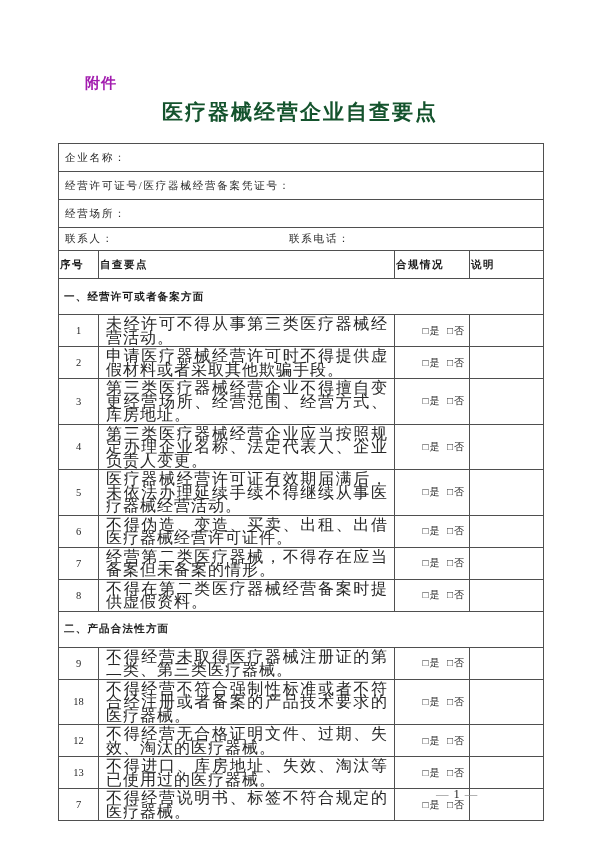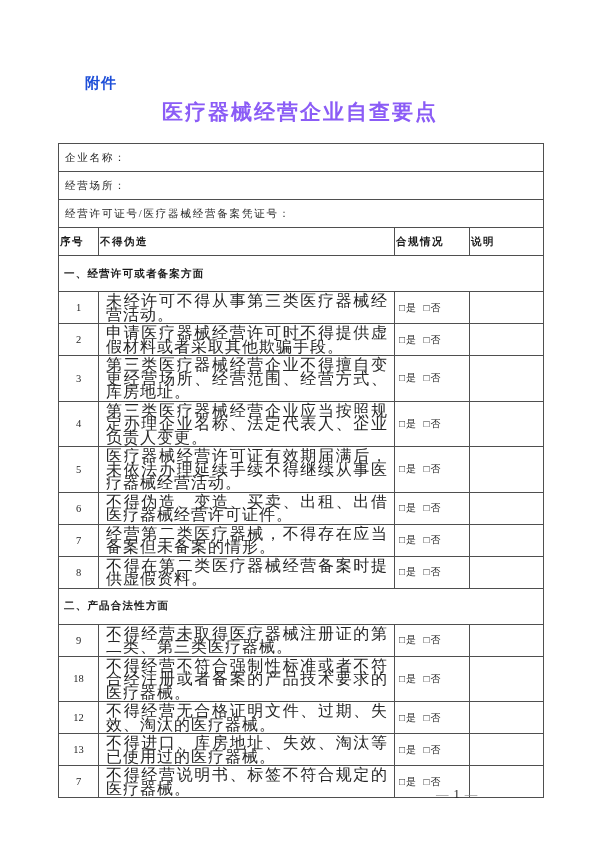--- a/index.html
+++ b/index.html
@@ -16,35 +16,35 @@
     font-family: "Liberation Serif", "DejaVu Serif", serif;
     overflow: hidden;
   }
   .attachment {
     position: absolute;
     left: 85px;
     top: 74px;
     font-size: 15px;
     font-weight: bold;
     font-family: "Liberation Sans", "DejaVu Sans", sans-serif;
-    color: #1d4ed8;
+    color: #a21caf;
     letter-spacing: 1px;
   }
   .title {
     position: absolute;
     left: 0;
     right: 0;
     top: 98px;
     margin: 0;
     text-align: center;
     font-size: 21px;
     font-weight: bold;
     letter-spacing: 2px;
     font-family: "Liberation Sans", "DejaVu Sans", sans-serif;
-    color: #8b5cf6;
+    color: #14532d;
   }
   table.form-table {
     position: absolute;
     left: 58px;
     top: 143px;
     width: 485px;
     border-collapse: collapse;
     table-layout: fixed;
   }
   .form-table td, .form-table th {
@@ -94,21 +94,21 @@
   }
   .text-cell {
     padding: 2px 6px 2px 7px;
     font-size: 16px;
     line-height: 13.5px;
     text-align: justify;
     letter-spacing: 1px;
     color: #262626;
   }
   .check-cell {
-    text-align: left;
+    text-align: right;
     font-size: 10px;
     white-space: nowrap;
     padding: 0 2px;
     color: #262626;
   }
   .check-cell .chk {
     margin: 0 2px;
     letter-spacing: 1px;
   }
   .note-cell {
@@ -139,28 +139,34 @@
       <col style="width:40px">
       <col style="width:296px">
       <col style="width:75px">
       <col style="width:74px">
     </colgroup>
     <tbody>
       <tr>
         <td class="info-cell" colspan="4">企业名称：</td>
       </tr>
       <tr>
+        <td class="info-cell" colspan="4">经营许可证号/医疗器械经营备案凭证号：</td>
+      </tr>
+      <tr>
         <td class="info-cell" colspan="4">经营场所：</td>
       </tr>
       <tr>
-        <td class="info-cell" colspan="4">经营许可证号/医疗器械经营备案凭证号：</td>
+        <td class="info-cell contact-cell" colspan="4">
+          <span>联系人：</span>
+          <span class="phone">联系电话：</span>
+        </td>
       </tr>
       <tr class="header-row">
         <th>序号</th>
-        <th>不得伪造</th>
+        <th>自查要点</th>
         <th>合规情况</th>
         <th>说明</th>
       </tr>
     </tbody>
     <tbody id="checklist-body">
         <tr class="section-row">
           <td class="section-cell" colspan="4">一、经营许可或者备案方面</td>
         </tr>
         <tr class="item-row">
           <td class="no-cell">1</td>

